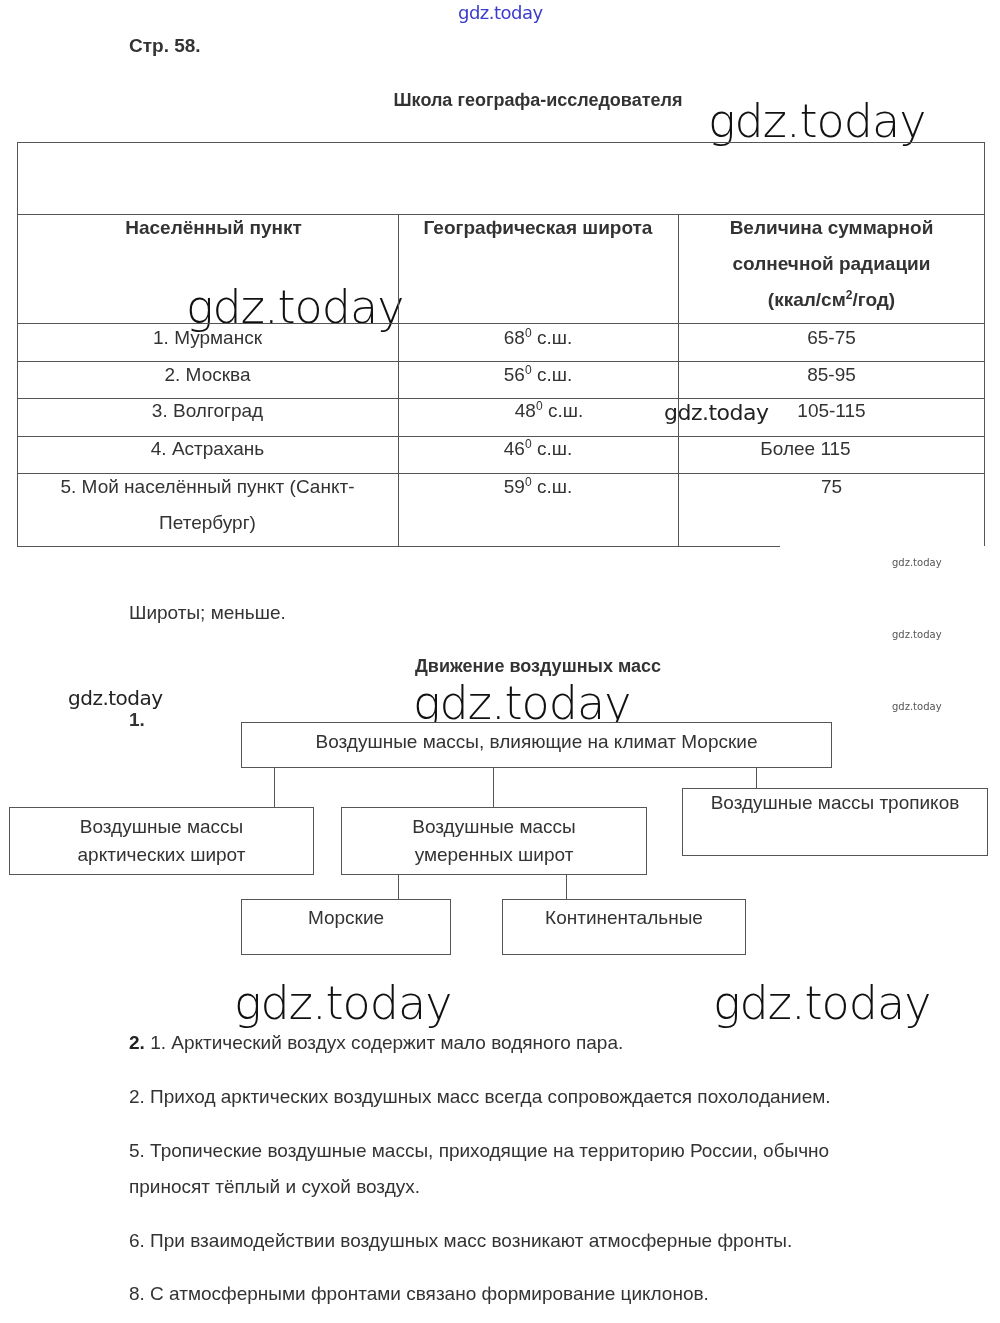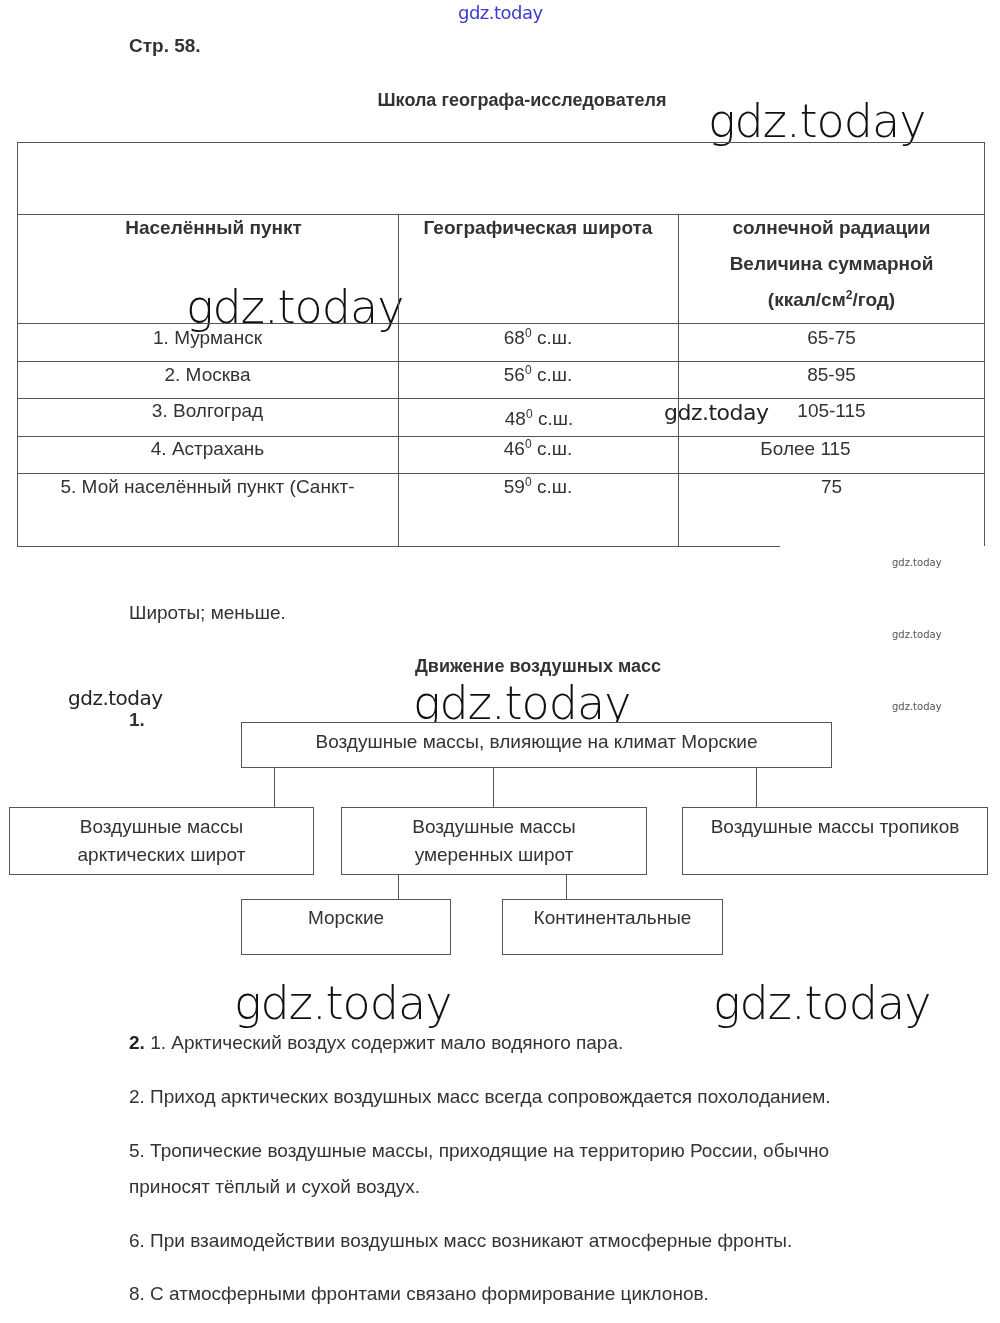--- a/index.html
+++ b/index.html
@@ -41,69 +41,70 @@
 <div class="abs wm-small" style="left:892px; top:558px;">gdz.today</div>
 <div class="abs wm-small" style="left:892px; top:630px;">gdz.today</div>
 <div class="abs wm-small" style="left:892px; top:702px;">gdz.today</div>
 <div class="abs wm-mid" style="left:68px; top:688px; font-size:20px;">gdz.today</div>
 <div class="abs wm-big" style="left:413px; top:680px;">gdz.today</div>
 <div class="abs wm-big" style="left:234px; top:980px;">gdz.today</div>
 <div class="abs wm-big" style="left:713px; top:980px;">gdz.today</div>
 
 <div class="abs page-label">Стр. 58.</div>
 
-<div class="abs section-title" style="left:284px; top:90px; width:476px;text-align:center;">Школа географа-исследователя</div>
+<div class="abs section-title" style="left:300px; top:90px; width:476px;text-align:center;">Школа географа-исследователя</div>
 
 <div class="abs tbl" style="height:405px;">
 
   <div class="hline" style="left:0; top:0; width:968px;"></div>
   <div class="hline" style="left:0; top:72px; width:968px;"></div>
   <div class="hline" style="left:0; top:181px; width:968px;"></div>
   <div class="hline" style="left:0; top:219px; width:968px;"></div>
   <div class="hline" style="left:0; top:256px; width:968px;"></div>
   <div class="hline" style="left:0; top:294px; width:968px;"></div>
   <div class="hline" style="left:0; top:331px; width:968px;"></div>
   <div class="hline" style="left:0; top:404px; width:763px;"></div>
   <div class="vline" style="left:0; top:0; height:405px;"></div>
   <div class="vline" style="left:967px; top:0; height:404px;"></div>
   <div class="vline" style="left:381px; top:72px; height:333px;"></div>
   <div class="vline" style="left:661px; top:72px; height:333px;"></div>
 
 
   <div class="tbl-cell tbl-head" style="left:0; top:68px; width:381px;padding-left:12px;">Населённый пункт</div>
   <div class="tbl-cell tbl-head" style="left:381px; top:68px; width:280px;">Географическая широта</div>
   <div class="tbl-cell tbl-head" style="left:661px; top:68px; width:307px;">
+    <div>Величина суммарной</div>
     <div>солнечной радиации</div>
-    <div>Величина суммарной</div>
     <div><span>(ккал/см</span><sup>2</sup><span>/год)</span></div>
   </div>
 
   <div>
     <div class="tbl-cell" style="left:0; top:178px; width:381px;">1. Мурманск</div>
     <div class="tbl-cell" style="left:381px; top:178px; width:280px;"><span>68</span><sup>0</sup><span> с.ш.</span></div>
     <div class="tbl-cell" style="left:661px; top:178px; width:307px;">65-75</div>
   </div>
   <div>
     <div class="tbl-cell" style="left:0; top:215px; width:381px;">2. Москва</div>
     <div class="tbl-cell" style="left:381px; top:215px; width:280px;"><span>56</span><sup>0</sup><span> с.ш.</span></div>
     <div class="tbl-cell" style="left:661px; top:215px; width:307px;text-align:center;">85-95</div>
   </div>
   <div>
     <div class="tbl-cell" style="left:0; top:251px; width:381px;">3. Волгоград</div>
-    <div class="tbl-cell" style="left:382px; top:251px; width:280px;margin-top:8px;"><span>48</span><sup>0</sup><span> с.ш.</span></div>
+    <div class="tbl-cell" style="left:392px; top:251px; width:280px;"><span>48</span><sup>0</sup><span> с.ш.</span></div>
     <div class="tbl-cell" style="left:661px; top:251px; width:307px;">105-115</div>
   </div>
   <div>
     <div class="tbl-cell" style="left:0; top:289px; width:381px;">4. Астрахань</div>
     <div class="tbl-cell" style="left:381px; top:289px; width:280px;"><span>46</span><sup>0</sup><span> с.ш.</span></div>
     <div class="tbl-cell" style="left:661px; top:289px; width:255px;">Более 115</div>
   </div>
   <div>
     <div class="tbl-cell" style="left:0; top:327px; width:381px;">
       <div>5. Мой населённый пункт (Санкт-</div>
+      <div>Петербург)</div>
     </div>
     <div class="tbl-cell" style="left:381px; top:327px; width:280px;"><span>59</span><sup>0</sup><span> с.ш.</span></div>
     <div class="tbl-cell" style="left:661px; top:327px; width:307px;">75</div>
   </div>
 </div>
 
 <div class="abs answer" style="top:595px;">Широты; меньше.</div>
 
 <div class="abs section-title" style="left:300px; top:656px; width:476px;">Движение воздушных масс</div>
 
@@ -117,29 +118,29 @@
   <div class="conn" style="left:756px; top:767px; height:40px;"></div>
 
   <div class="box" style="left:9px; top:807px; width:305px; height:68px; padding-top:5px;">
     <div>Воздушные массы</div>
     <div>арктических широт</div>
   </div>
   <div class="box" style="left:341px; top:807px; width:306px; height:68px; padding-top:5px;">
     <div>Воздушные массы</div>
     <div>умеренных широт</div>
   </div>
-  <div class="box" style="left:682px; top:807px; width:306px; height:68px; padding-top:5px;">
+  <div class="box" style="left:682px; top:788px; width:306px; height:68px; ">
     <div>Воздушные массы тропиков</div>
   </div>
 
   <div class="conn" style="left:398px; top:874px; height:25px;"></div>
   <div class="conn" style="left:566px; top:874px; height:25px;"></div>
 
   <div class="box" style="left:241px; top:899px; width:210px; height:56px; padding-top:4px;">Морские</div>
-  <div class="box" style="left:502px; top:899px; width:221px; height:56px; padding-top:4px;">Континентальные</div>
+  <div class="box" style="left:502px; top:899px; width:244px; height:56px; padding-top:4px;">Континентальные</div>
 </div>
 
 <div class="abs answer" style="top:1025px;"><b>2.</b> <span>1. Арктический воздух содержит мало водяного пара.</span></div>
 <div class="abs answer" style="top:1079px;">2. Приход арктических воздушных масс всегда сопровождается похолоданием.</div>
 <div class="abs answer" style="top:1133px;">5. Тропические воздушные массы, приходящие на территорию России, обычно</div>
 <div class="abs answer" style="top:1169px;">приносят тёплый и сухой воздух.</div>
 <div class="abs answer" style="top:1223px;">6. При взаимодействии воздушных масс возникают атмосферные фронты.</div>
 <div class="abs answer" style="top:1276px;">8. С атмосферными фронтами связано формирование циклонов.</div>
 
 </body></html>

